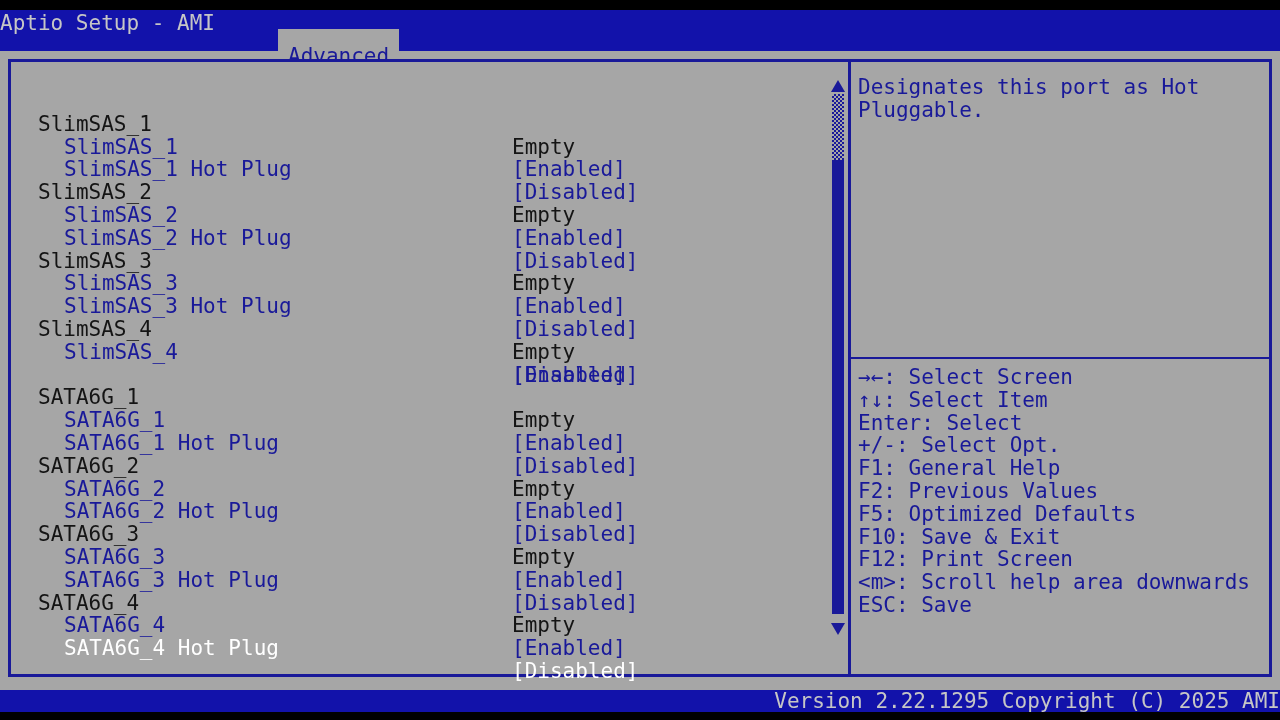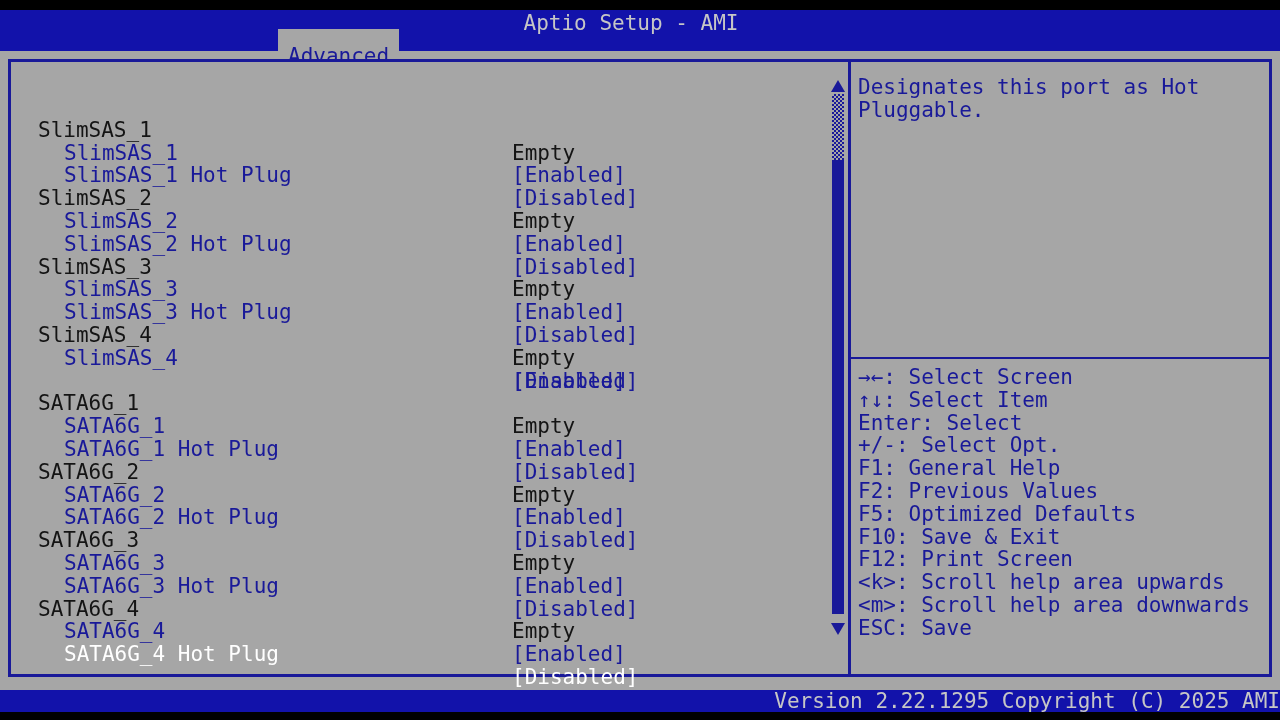--- a/index.html
+++ b/index.html
@@ -12,31 +12,31 @@
   }
   *{box-sizing:border-box;margin:0;padding:0}
   html,body{width:1280px;height:720px;overflow:hidden}
   body{
     background:var(--bg);
     font-family:"DejaVu Sans Mono","Liberation Mono",monospace;
     position:relative;
   }
   .top-black{position:absolute;left:0;top:0;width:1280px;height:10px;background:#000}
   .header{position:absolute;left:0;top:10px;width:1280px;height:41px;background:var(--accent)}
-  .title{text-align:center;color:var(--title_text);font-size:21px;padding-top:1px;padding-right:18px;white-space:pre}
+  .title{color:var(--title_text);font-size:21px;padding-top:1px;padding-right:18px;white-space:pre}
   .tab{
     position:absolute;left:278px;top:29px;height:22px;line-height:23px;
     background:var(--bg);color:var(--navy);font-size:21px;padding:16px 10px;white-space:pre;
   }
   .mainbox{
     position:absolute;left:8px;top:59px;width:1264px;height:618px;
     border:3px solid var(--navy);background:var(--bg);
   }
   
-  .list{position:absolute;left:0;top:34px;width:817px}
+  .list{position:absolute;left:0;top:28px;width:817px}
   .row{position:relative;height:22.8px;line-height:22.8px;font-size:21px;color:var(--navy);white-space:pre}
   .row .lbl{position:absolute;left:53px}
   .row .val{position:absolute;left:501px}
   .row.parent{color:var(--text_dark)}
   .row.parent .lbl{left:27px}
   .row.selected{color:var(--selected)}
   
   .scrollbar{position:absolute;left:820px;top:0;width:14px;height:100%}
   .sb-up{position:absolute;left:0;top:18px;width:0;height:0;
     border-left:7px solid transparent;border-right:7px solid transparent;border-bottom:12px solid var(--navy)}
@@ -188,21 +188,20 @@
     <div class="legend">
         <div class="legend-line">→←: Select Screen</div>
         <div class="legend-line">↑↓: Select Item</div>
         <div class="legend-line">Enter: Select</div>
         <div class="legend-line">+/-: Select Opt.</div>
         <div class="legend-line">F1: General Help</div>
         <div class="legend-line">F2: Previous Values</div>
         <div class="legend-line">F5: Optimized Defaults</div>
         <div class="legend-line">F10: Save &amp; Exit</div>
         <div class="legend-line">F12: Print Screen</div>
-        <div class="legend-line">&lt;k&gt;: Scroll help area upwards</div>
         <div class="legend-line">&lt;m&gt;: Scroll help area downwards</div>
         <div class="legend-line">ESC: Save</div>
       </div>
 
   </div>
 
   <div class="footer">
     <div class="version">Version 2.22.1295 Copyright (C) 2025 AMI</div>
   </div>
 

